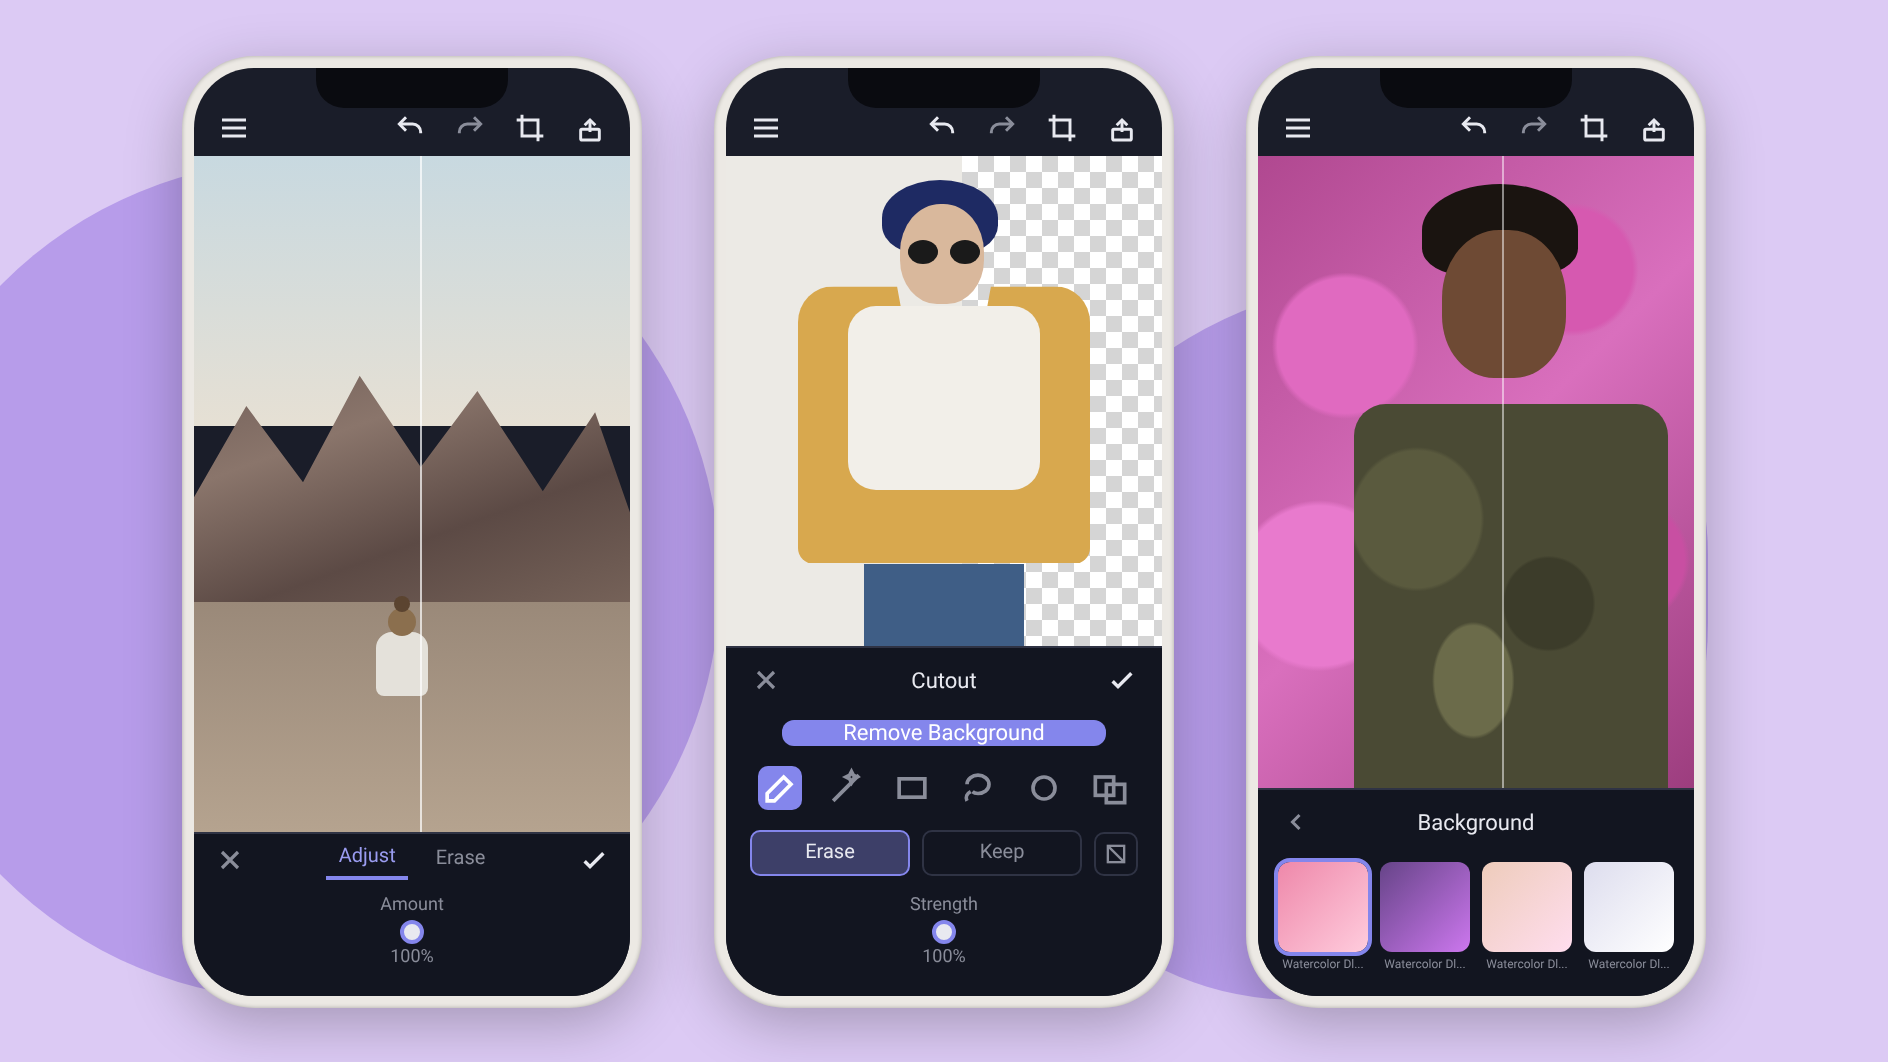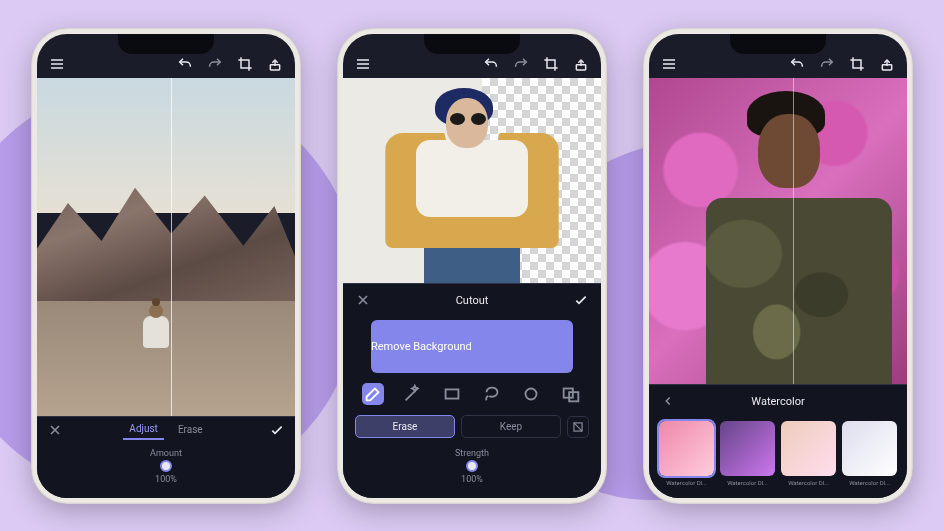--- a/index.html
+++ b/index.html
@@ -32,21 +32,21 @@
   .blob.right { width: 360px; height: 360px; right: 90px; top: 140px; border-radius: 60% 40% 55% 45%; }
 
   .phones {
     position: relative;
     display: flex;
     justify-content: center;
     gap: 36px;
     padding-top: 28px;
   }
   .phone {
-    width: 270px;
+    width: 230px;
     height: 476px;
     background: #ece9e4;
     border-radius: 36px;
     padding: 6px;
     box-shadow: 0 8px 28px rgba(0,0,0,.25), inset 0 0 2px rgba(0,0,0,.3);
     position: relative;
   }
   .screen {
     width: 100%;
     height: 100%;
@@ -162,21 +162,21 @@
   .tabs { display:flex; align-items:center; padding:2px 10px; gap:8px; font-size:10px; }
   .tabs .spacer { flex:1; }
   .tab { color:var(--text-muted); padding:4px 6px; }
   .tab.active { color:var(--accent-light); border-bottom:2px solid var(--accent); }
   .sliderrow { display:flex; align-items:center; padding:6px 12px 14px; gap:8px; font-size:9px; color:var(--text-muted);flex-direction:column; }
   .slider { flex:1; height:3px; background:#3a3e52; border-radius:2px; position:relative; }
   .slider .knob { position:absolute; top:50%; transform:translate(-50%,-50%); width:12px; height:12px; background:#e8e9f0; border-radius:50%; border:2px solid var(--accent); }
 
   
   .p2-head { display:flex; align-items:center; justify-content:space-between; padding:8px 12px; font-size:11px; color:var(--text-light); }
-  .bigbtn { margin:4px 28px; background:var(--accent); color:#fff; text-align:left; font-size:11px; padding:20px 0; border-radius:6px; }
+  .bigbtn { margin:4px 28px; background:var(--accent); color:#fff; text-align:center; font-size:11px; padding:0 0; border-radius:6px; }
   .toolrow { display:flex; justify-content:space-around; padding:6px 10px; }
   .tool { width:22px; height:22px; display:flex; align-items:center; justify-content:center; border-radius:5px; color:var(--text-muted); }
   .tool.sel { background:var(--accent); color:#fff; }
   .segrow { display:flex; gap:6px; padding:4px 12px; align-items:center; }
   .seg { flex:1; font-size:10px; text-align:center; padding:5px 0; border-radius:5px; border:1px solid var(--border); color:var(--text-muted); }
   .seg.sel { background:#3d3f68; color:var(--text-light); border-color:var(--accent); }
   .invert { width:22px; height:22px; border:1px solid var(--border); border-radius:5px; display:flex; align-items:center; justify-content:center; color:var(--text-muted); }
 
   
   .p3-head { display:flex; align-items:center; padding:8px 12px; font-size:11px; color:var(--text-light); }
@@ -454,21 +454,21 @@
           <div class="p3-line"></div>
         </div>
       </div>
       <div class="panel">
         <div class="p3-head">
           <span class="ico back">
               <svg viewBox="0 0 24 24" stroke="currentColor" stroke-width="2.6" fill="none">
                 <path d="M15 6l-6 6 6 6"></path>
               </svg>
             </span>
-          <span class="title">Watercolor</span>
+          <span class="title">Background</span>
           <span style="width:14px"></span>
         </div>
         <div class="thumbs">
           <div class="thumb sel">
             <div class="img th1"></div>
             <div class="lbl">Watercolor Dl...</div>
           </div>
           <div class="thumb">
             <div class="img th2"></div>
             <div class="lbl">Watercolor Dl...</div>

